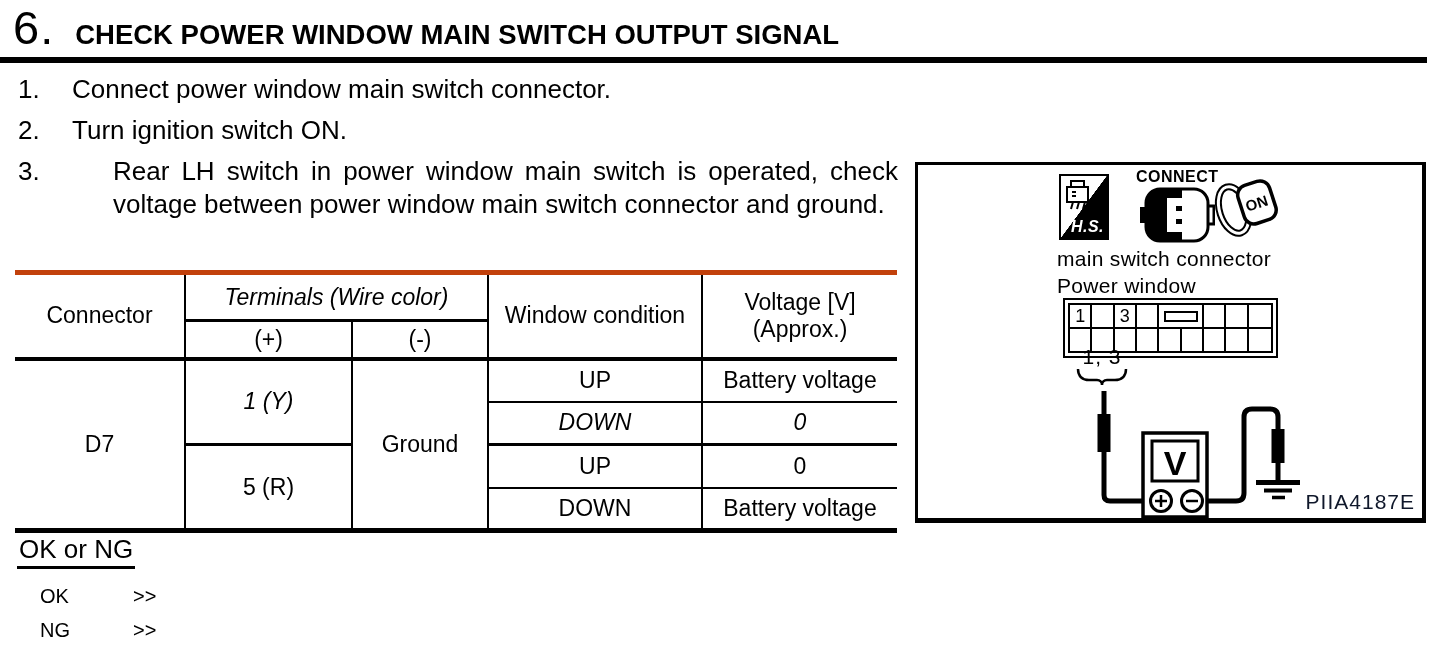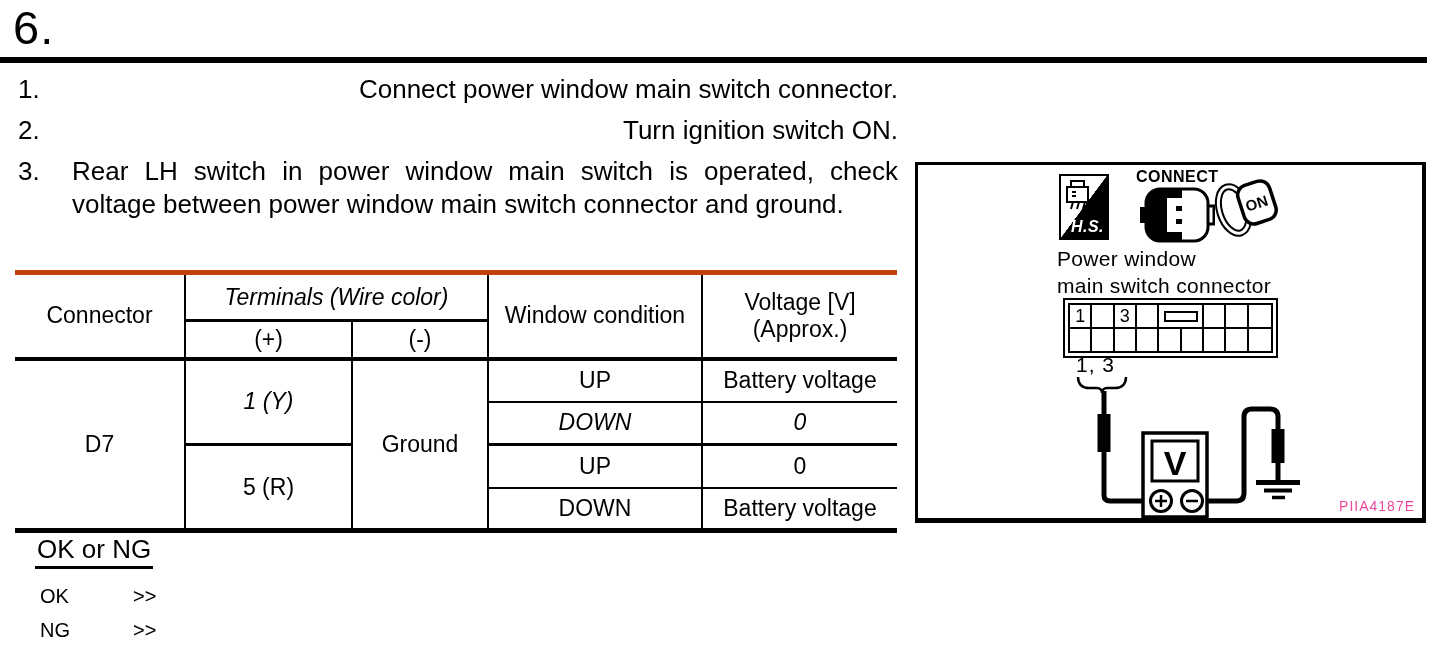--- a/index.html
+++ b/index.html
@@ -10,40 +10,40 @@
   
   #title-row { position: absolute; left: 13px; top: 0px; display: flex; align-items: baseline; }
   .big-num { font-size: 47px; font-weight: normal; letter-spacing: 1px; }
   .title-text { font-size: 27.5px; font-weight: bold; margin-left: 21px; letter-spacing: 0px; }
   #title-rule { position: absolute; left: 0px; top: 57px; width: 1427px; height: 6px; background: #000; }
 
   
   #steps { position: absolute; left: 18px; top: 73px; width: 880px; }
   .step { display: flex; margin-bottom: 8px; font-size: 26px; line-height: 33px; }
   .step-num { width: 54px; flex: 0 0 54px; }
-  .step-text { flex: 1; text-align: right; }
-  .justify { text-align: justify; }
+  .step-text { flex: 1; }
+  .justify { text-align: justify; margin-left: 41px; }
 
   
   #data-table { position: absolute; left: 15px; top: 270px; }
   table { border-collapse: collapse; table-layout: fixed; width: 882px;
           border-top: 5px solid #c2410c; border-bottom: 5px solid #000; }
   td { font-size: 23px; text-align: center; vertical-align: middle; padding: 0; }
   .br2 { border-right: 2px solid #000; }
   .bb2 { border-bottom: 2px solid #000; }
   .bb3 { border-bottom: 3px solid #000; font-style: italic; }
   .bb4 { border-bottom: 4px solid #000; }
   .hrow1 { height: 48px; }
   .hrow2 { height: 38px; }
   .brow  { height: 43px; }
 
   
   #result { position: absolute; left: 15px; top: 534px; width: 880px; }
   .result-heading { display: inline-block; font-size: 26px; border-bottom: 3px solid #000;
-                    padding: 0 2px 1px 2px; margin-left: 20px; }
+                    padding: 0 2px 1px 2px; margin-left: 2px; }
   .result-items { margin-top: 10px; }
   .result-item { display: flex; font-size: 20px; line-height: 34px; padding-left: 25px; }
   .result-label { flex: 0 0 93px; }
   .result-arrow { margin-right: 10px; }
 
   
   #figure { position: absolute; left: 915px; top: 162px; width: 511px; height: 361px;
             border: 3px solid #000; border-right-width: 4px; border-bottom-width: 5px; background: #fff; }
   #icons-row { position: absolute; left: 0; top: 0; width: 100%; height: 80px; }
 
@@ -65,35 +65,36 @@
           border: 2px solid #000; }
   .conn-in { position: absolute; left: 3px; top: 3px; right: 3px; bottom: 3px;
              border: 2px solid #000; display: grid;
              grid-template-columns: repeat(9, 1fr); grid-template-rows: 24px 1fr; }
   .cc { border-right: 2px solid #000; font-size: 18px; text-align: center; line-height: 23px; }
   .cc.rowtop { border-bottom: 2px solid #000; }
   .cc.last { border-right: none; }
   .cc.wide { grid-column: span 2; display: flex; align-items: center; justify-content: center; }
   .latch { width: 34px; height: 11px; border: 2px solid #000; }
 
-  #probe-callout { position: absolute; left: 158px; top: 188px; width: 52px; }
+  #probe-callout { position: absolute; left: 158px; top: 180px; width: 52px; text-align: center; }
   #probe-callout .lbl { font-size: 21px; line-height: 23px; letter-spacing: 1px; }
   #wiring { position: absolute; left: 0px; top: 222px; }
 
-  #fig-id { position: absolute; right: 7px; bottom: 4px; font-size: 14px; color: #ec4899;
+  #fig-id { position: absolute; right: 7px; bottom: 4px; font-size: 21px; color: #0f172a;
             letter-spacing: 1px; }
   svg text { font-family: "Liberation Sans", sans-serif; }
 </style>
 </head>
 <body>
 
 <div id="canvas">
 
   <div id="title-row">
     <span class="big-num">6.</span>
+    <span class="title-text">CHECK POWER WINDOW MAIN SWITCH OUTPUT SIGNAL</span>
   </div>
   <div id="title-rule"></div>
 
   <div id="steps">
     <div class="step">
       <span class="step-num">1.</span>
       <span class="step-text">Connect power window main switch connector.</span>
     </div>
     <div class="step">
       <span class="step-num">2.</span>
@@ -202,22 +203,22 @@
             <ellipse cx="19" cy="33" rx="14" ry="24" fill="none" stroke="#000" stroke-width="7"></ellipse>
             <ellipse cx="19" cy="33" rx="14" ry="24" fill="none" stroke="#fff" stroke-width="3"></ellipse>
             <rect x="27" y="13" width="33" height="40" rx="10" fill="#fff" stroke="#000" stroke-width="3.5"></rect>
             <text x="43" y="39" font-size="15" font-weight="bold" text-anchor="middle">ON</text>
           </g>
         </svg>
       </div>
     </div>
 
     <div id="fig-caption">
+      <div>main switch connector</div>
       <div>Power window</div>
-      <div>main switch connector</div>
     </div>
 
     <div class="conn">
       <div class="conn-in">
         <div class="cc rowtop">1</div>
         <div class="cc rowtop"></div>
         <div class="cc rowtop">3</div>
         <div class="cc rowtop"></div>
         <div class="cc rowtop wide">
           <div class="latch"></div>

